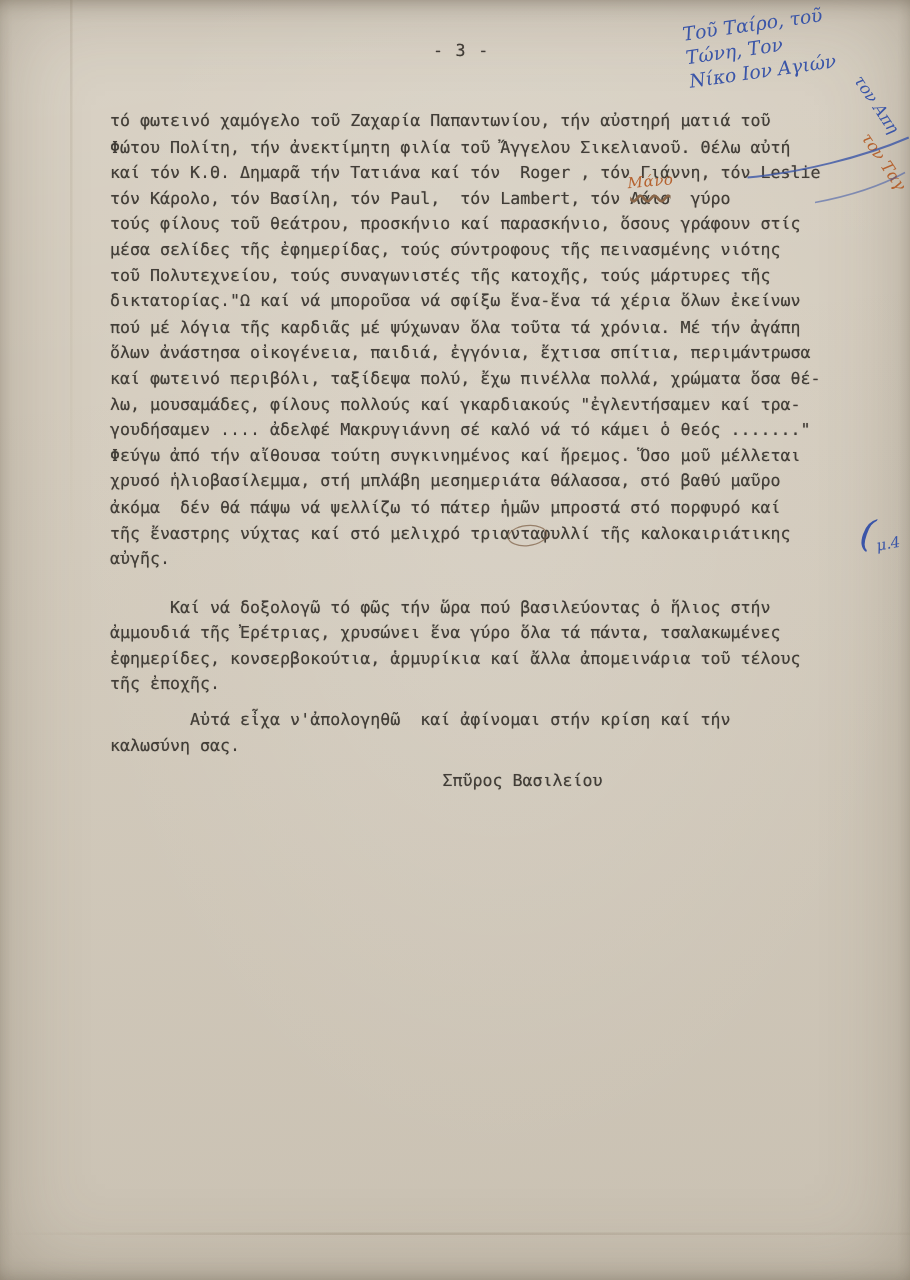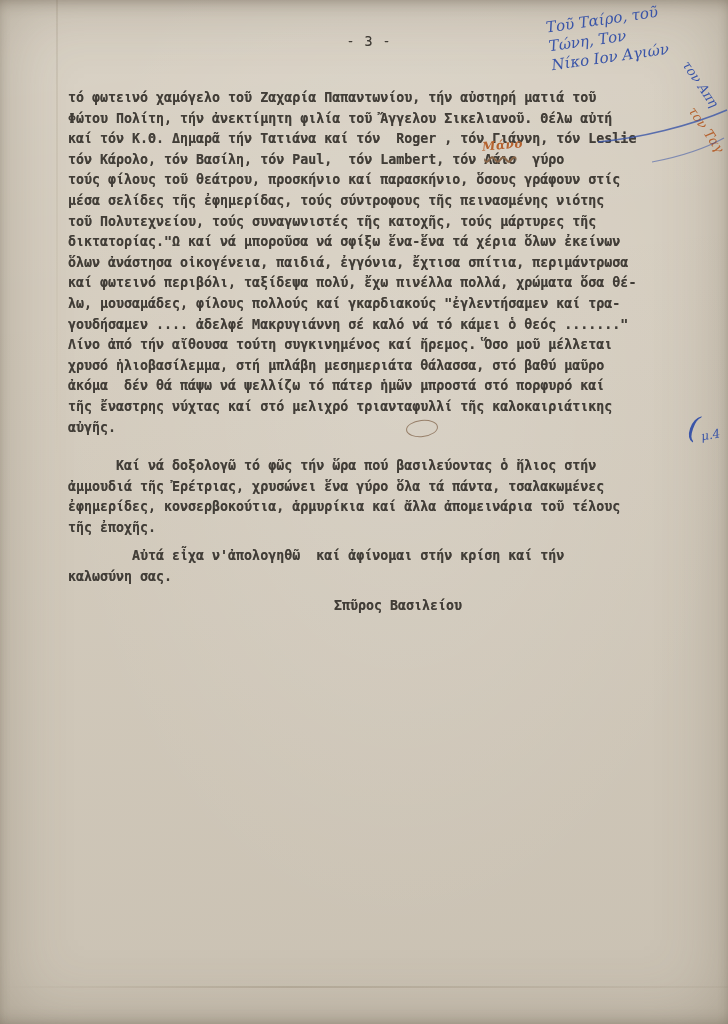--- a/index.html
+++ b/index.html
@@ -14,21 +14,21 @@
       inset 0 8px 16px -8px rgba(70,60,45,0.45),
       inset 0 -8px 16px -8px rgba(70,60,45,0.35);
     font-family:"DejaVu Sans Mono","DejaVu Sans",monospace;
   }
   .mono{font-family:"DejaVu Sans Mono","DejaVu Sans",monospace;}
   .page-number{
     position:absolute;top:34px;left:86px;width:566px;text-align:center;
     font-size:13.3px;color:#413d37;letter-spacing:1px;
     text-shadow:0 0 0.6px rgba(60,55,48,0.55);
   }
-  .body-text{position:absolute;top:88px;left:68px;width:600px;font-size:13.3px;color:#413d37;font-weight:bold;}
+  .body-text{position:absolute;top:88px;left:88px;width:600px;font-size:13.3px;color:#413d37;}
   .line{
     white-space:pre;line-height:20.6px;height:20.6px;
     text-shadow:0 0 0.6px rgba(60,55,48,0.55);
   }
   .mt14{margin-top:18px;}
   .mt8{margin-top:8px;}
   .sig{padding-left:266px;}
   .struckwrap{position:relative;display:inline;}
   .struck{
     text-decoration:line-through;text-decoration-style:wavy;
@@ -94,25 +94,26 @@
         <div class="line">καί τόν Κ.Θ. Δημαρᾶ τήν Τατιάνα καί τόν  Roger , τόν Γιάννη, τόν Leslie</div>
       </div>
 
     <div class="line"><span>τόν Κάρολο, τόν Βασίλη, τόν Paul,  τόν Lambert, τόν </span><span class="struckwrap"><span class="struck">Λάιο</span><span class="hw correction">Μάνο</span></span><span>  γύρο</span></div>
 
     <div>
         <div class="line">τούς φίλους τοῦ θεάτρου, προσκήνιο καί παρασκήνιο, ὅσους γράφουν στίς</div>
         <div class="line">μέσα σελίδες τῆς ἐφημερίδας, τούς σύντροφους τῆς πεινασμένης νιότης</div>
         <div class="line">τοῦ Πολυτεχνείου, τούς συναγωνιστές τῆς κατοχῆς, τούς μάρτυρες τῆς</div>
         <div class="line">δικτατορίας."Ω καί νά μποροῦσα νά σφίξω ἕνα-ἕνα τά χέρια ὅλων ἐκείνων</div>
+        <div class="line">πού μέ λόγια τῆς καρδιᾶς μέ ψύχωναν ὅλα τοῦτα τά χρόνια. Μέ τήν ἀγάπη</div>
         <div class="line">ὅλων ἀνάστησα οἰκογένεια, παιδιά, ἐγγόνια, ἔχτισα σπίτια, περιμάντρωσα</div>
         <div class="line">καί φωτεινό περιβόλι, ταξίδεψα πολύ, ἔχω πινέλλα πολλά, χρώματα ὅσα θέ-</div>
         <div class="line">λω, μουσαμάδες, φίλους πολλούς καί γκαρδιακούς "ἐγλεντήσαμεν καί τρα-</div>
         <div class="line">γουδήσαμεν .... ἀδελφέ Μακρυγιάννη σέ καλό νά τό κάμει ὁ θεός ......."</div>
-        <div class="line">Λίνο ἀπό τήν αἴθουσα τούτη συγκινημένος καί ἤρεμος. Ὅσο μοῦ μέλλεται</div>
+        <div class="line">Φεύγω ἀπό τήν αἴθουσα τούτη συγκινημένος καί ἤρεμος. Ὅσο μοῦ μέλλεται</div>
         <div class="line">χρυσό ἡλιοβασίλεμμα, στή μπλάβη μεσημεριάτα θάλασσα, στό βαθύ μαῦρο</div>
         <div class="line">ἀκόμα  δέν θά πάψω νά ψελλίζω τό πάτερ ἡμῶν μπροστά στό πορφυρό καί</div>
         <div class="line">τῆς ἔναστρης νύχτας καί στό μελιχρό τριανταφυλλί τῆς καλοκαιριάτικης</div>
         <div class="line">αὐγῆς.</div>
       </div>
 
     <div class="mt14">
         <div class="line">      Καί νά δοξολογῶ τό φῶς τήν ὥρα πού βασιλεύοντας ὁ ἥλιος στήν</div>
         <div class="line">ἀμμουδιά τῆς Ἐρέτριας, χρυσώνει ἕνα γύρο ὅλα τά πάντα, τσαλακωμένες</div>
         <div class="line">ἐφημερίδες, κονσερβοκούτια, ἁρμυρίκια καί ἄλλα ἀπομεινάρια τοῦ τέλους</div>

